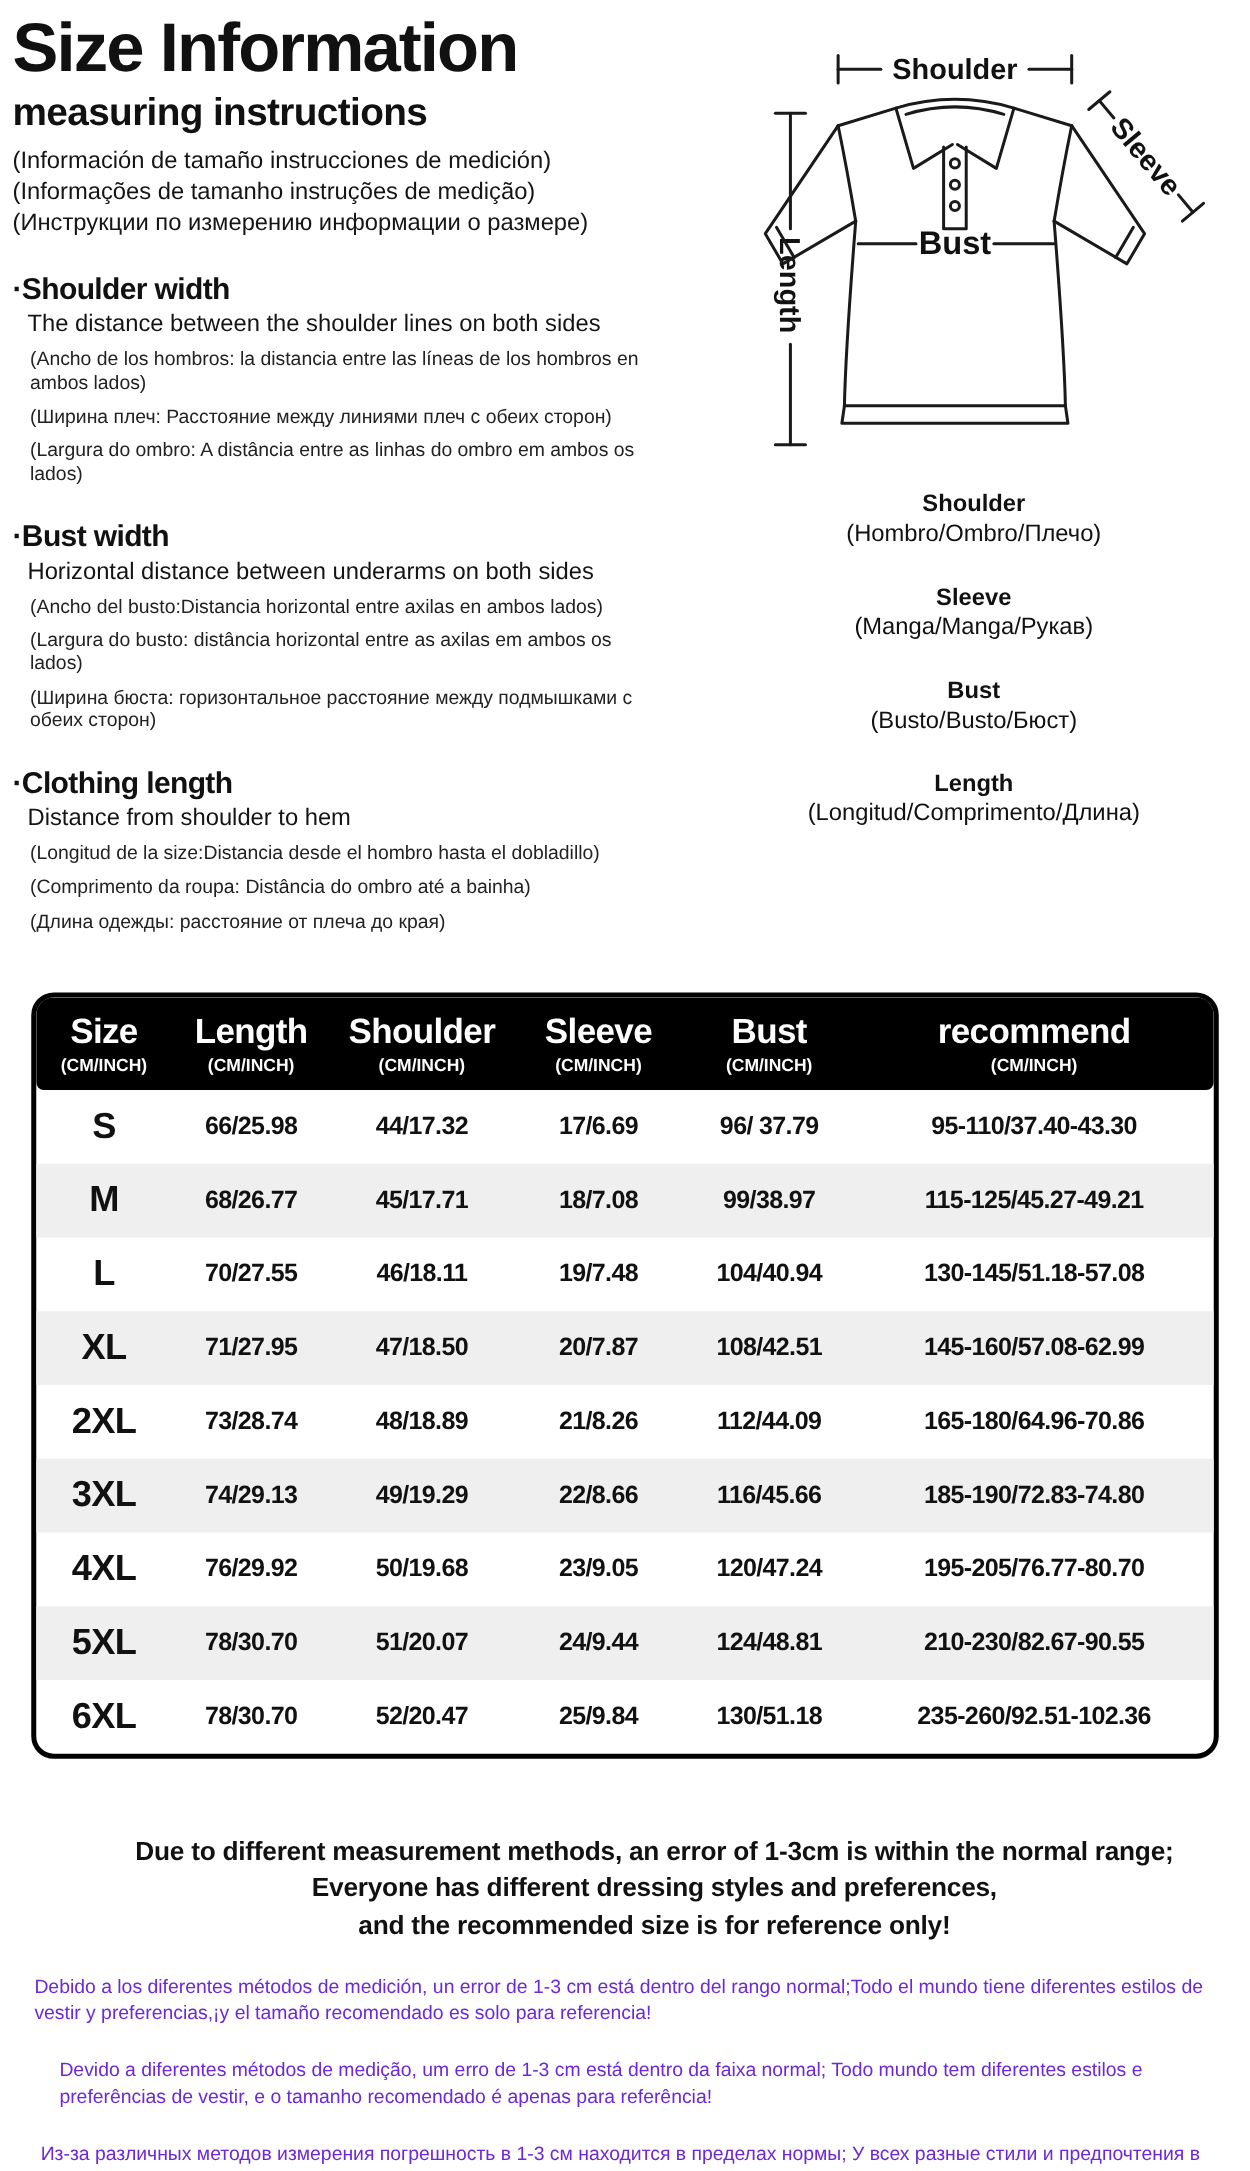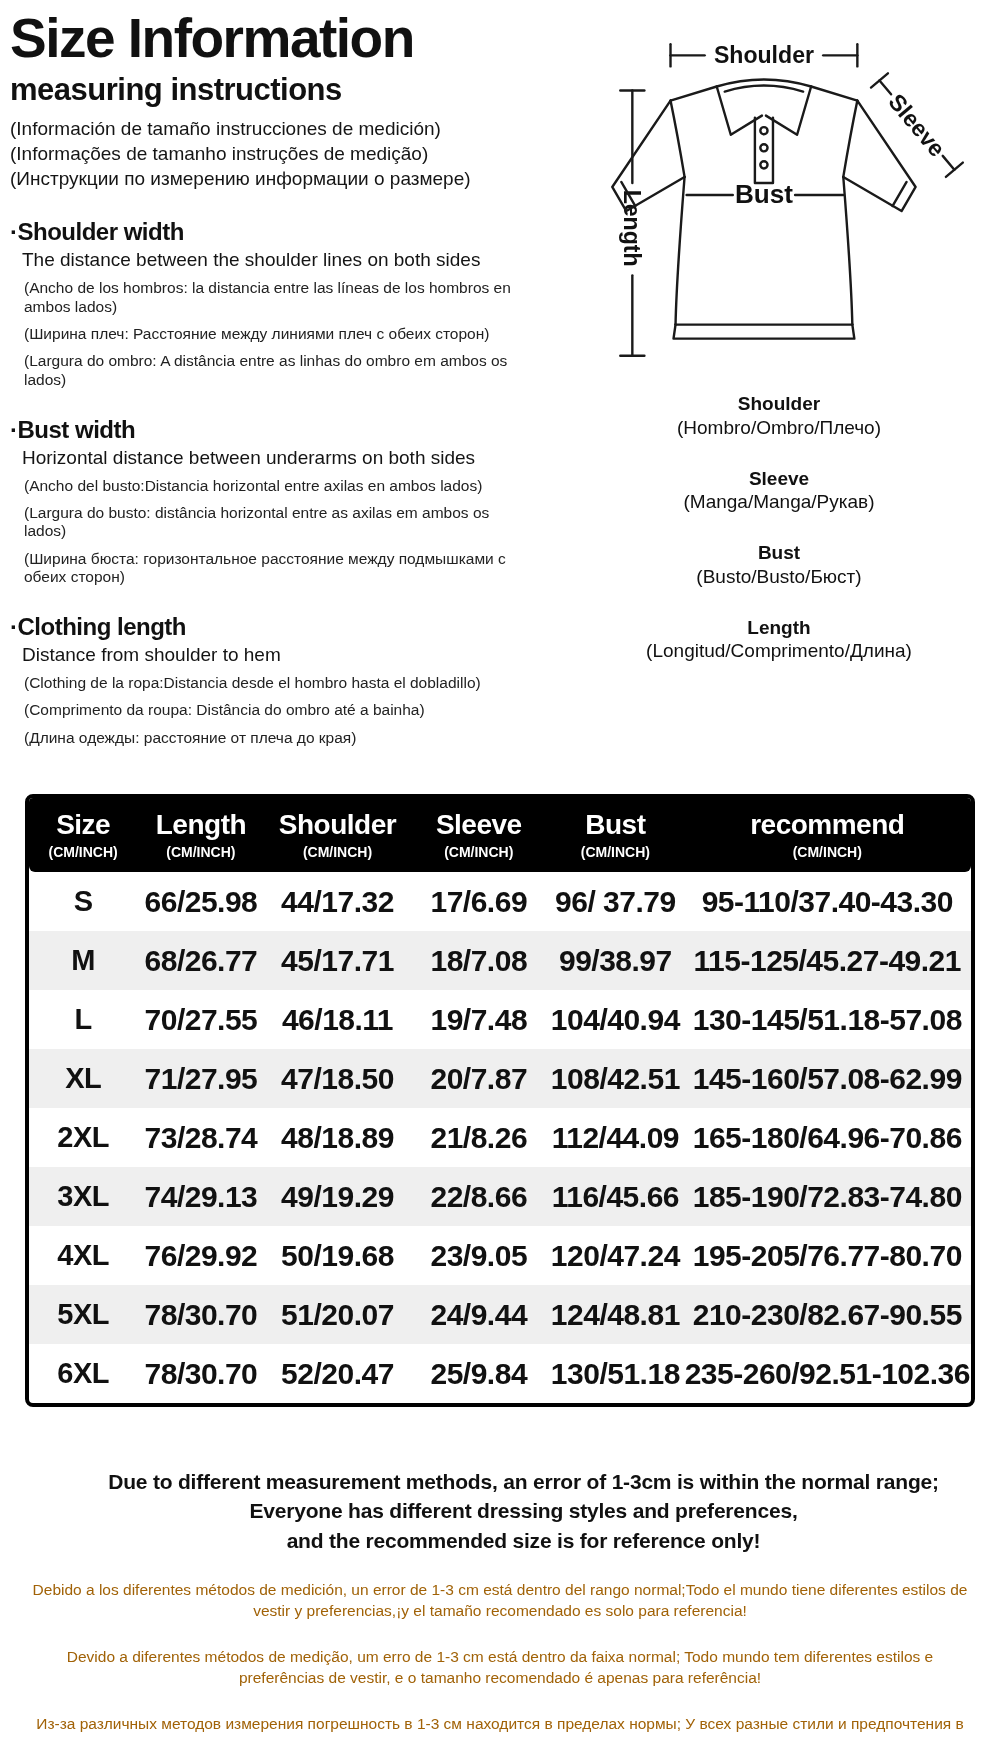--- a/index.html
+++ b/index.html
@@ -37,41 +37,41 @@
   }
   .legend { text-align: center; margin-top: 24px; }
   .legend-item { margin-bottom: 27px; }
   .legend-name { font-size: 19px; font-weight: bold; line-height: 1.25; }
   .legend-trans { font-size: 19px; line-height: 1.25; }
 
   
   .size-table {
     margin: 38px 25px 0 25px;
     border: 4px solid #000000;
-    border-radius: 8px;
+    border-radius: 18px;
     overflow: hidden;
   }
   .tgrid { display: grid; grid-template-columns: 11.5% 13.5% 15.5% 14.5% 14.5% 30.5%; }
   .thead { background: #000000; color: #ffffff; padding: 11px 0 12px 0; border-radius: 0 0 6px 6px; }
   .th { display: flex; flex-direction: column; align-items: center; justify-content: center; gap: 3px; }
   .th-label { font-size: 28px; font-weight: bold; letter-spacing: -0.5px; }
   .th-unit { font-size: 14px; font-weight: bold; }
   .trow { height: 59px; align-items: center; text-align: center; }
   .trow:nth-child(even) { background: #efefef; }
-  .td { font-size: 30px; font-weight: bold; letter-spacing: -0.5px; white-space: nowrap; }
+  .td { font-size: 20px; font-weight: bold; letter-spacing: -0.5px; white-space: nowrap; }
   .td.size-col { font-size: 29px; }
 
   
   .notice {
     margin-top: 60px; text-align: center;
     font-size: 21px; font-weight: bold; line-height: 1.4; letter-spacing: -0.2px; margin-left: 47px;
   }
   .notice-trans {
-    margin: 25px auto 0 auto; width: 945px; text-align: center;
-    font-size: 15.5px; color: #a16207; line-height: 1.35;
+    margin: 25px auto 0 auto; width: 945px; text-align: left;
+    font-size: 15.5px; color: #6d28d9; line-height: 1.35;
   }
   .notice-trans.pt { width: 905px; }
   .notice-trans.ru { width: 935px; }
 </style>
 </head>
 <body>
 
 <div class="page">
 
   <div class="top">
@@ -95,21 +95,21 @@
         <div class="sec-heading">·Bust width</div>
         <div class="sec-desc">Horizontal distance between underarms on both sides</div>
         <div class="sec-trans">(Ancho del busto:Distancia horizontal entre axilas en ambos lados)</div>
         <div class="sec-trans">(Largura do busto: distância horizontal entre as axilas em ambos os lados)</div>
         <div class="sec-trans">(Ширина бюста: горизонтальное расстояние между подмышками с обеих сторон)</div>
       </div>
 
       <div class="section">
         <div class="sec-heading">·Clothing length</div>
         <div class="sec-desc">Distance from shoulder to hem</div>
-        <div class="sec-trans">(Clothing de la ropa:Distancia desde el hombro hasta el dobladillo)</div>
+        <div class="sec-trans">(Longitud de la size:Distancia desde el hombro hasta el dobladillo)</div>
         <div class="sec-trans">(Comprimento da roupa: Distância do ombro até a bainha)</div>
         <div class="sec-trans">(Длина одежды: расстояние от плеча до края)</div>
       </div>
     </div>
 
     <div class="right-col">
       <svg class="diagram-svg" viewBox="0 0 440 344">
 
         <g>
           <line x1="112" y1="22" x2="112" y2="44"></line>

